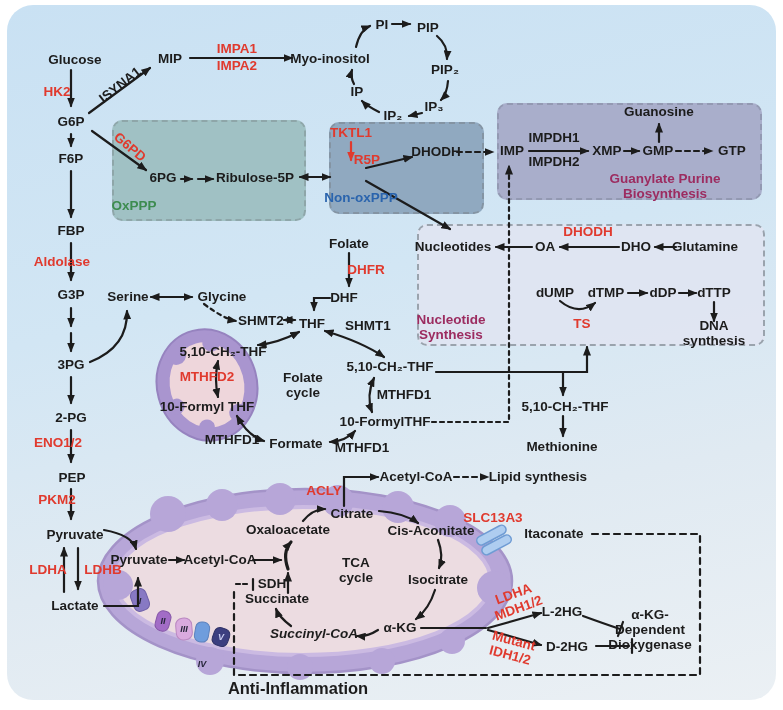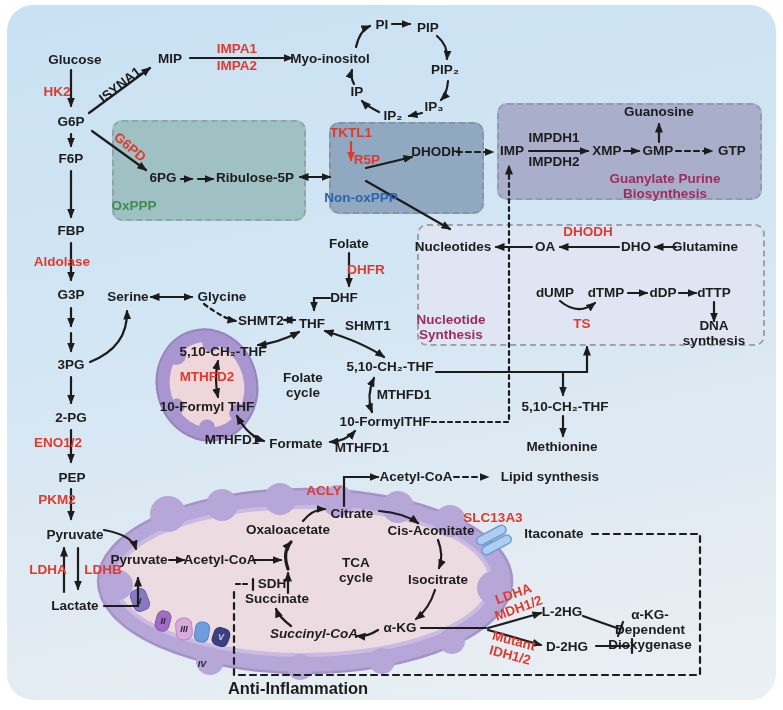--- a/index.html
+++ b/index.html
@@ -264,21 +264,21 @@
       <div class="nd" style="left: 404px; top: 395px;">MTHFD1</div>
       <div class="nd" style="left: 385px; top: 422px;">10-FormylTHF</div>
       <div class="nd" style="left: 232px; top: 440px;">MTHFD1</div>
       <div class="nd" style="left: 296px; top: 444px;">Formate</div>
       <div class="nd" style="left: 362px; top: 448px;">MTHFD1</div>
       <div class="nd" style="left: 128px; top: 297px;">Serine</div>
       <div class="nd" style="left: 222px; top: 297px;">Glycine</div>
       <div class="nd" style="left: 565px; top: 407px;">5,10-CH₂-THF</div>
       <div class="nd" style="left: 562px; top: 447px;">Methionine</div>
       <div class="nd" style="left: 416px; top: 477px;">Acetyl-CoA</div>
-      <div class="nd" style="left: 550px; top: 477px;">Lipid synthesis</div>
+      <div class="nd" style="left: 538px; top: 477px;">Lipid synthesis</div>
       <div class="nd red" style="left: 324px; top: 491px;">ACLY</div>
       <div class="nd" style="left: 352px; top: 514px;">Citrate</div>
       <div class="nd" style="left: 288px; top: 530px;">Oxaloacetate</div>
       <div class="nd" style="left: 431px; top: 531px;">Cis-Aconitate</div>
       <div class="nd red" style="left: 493px; top: 518px;">SLC13A3</div>
       <div class="nd" style="left: 554px; top: 534px;">Itaconate</div>
       <div class="nd" style="left: 356px; top: 570px;">TCA
 cycle</div>
       <div class="nd" style="left: 438px; top: 580px;">Isocitrate</div>
       <div class="nd" style="left: 400px; top: 628px;">α-KG</div>

